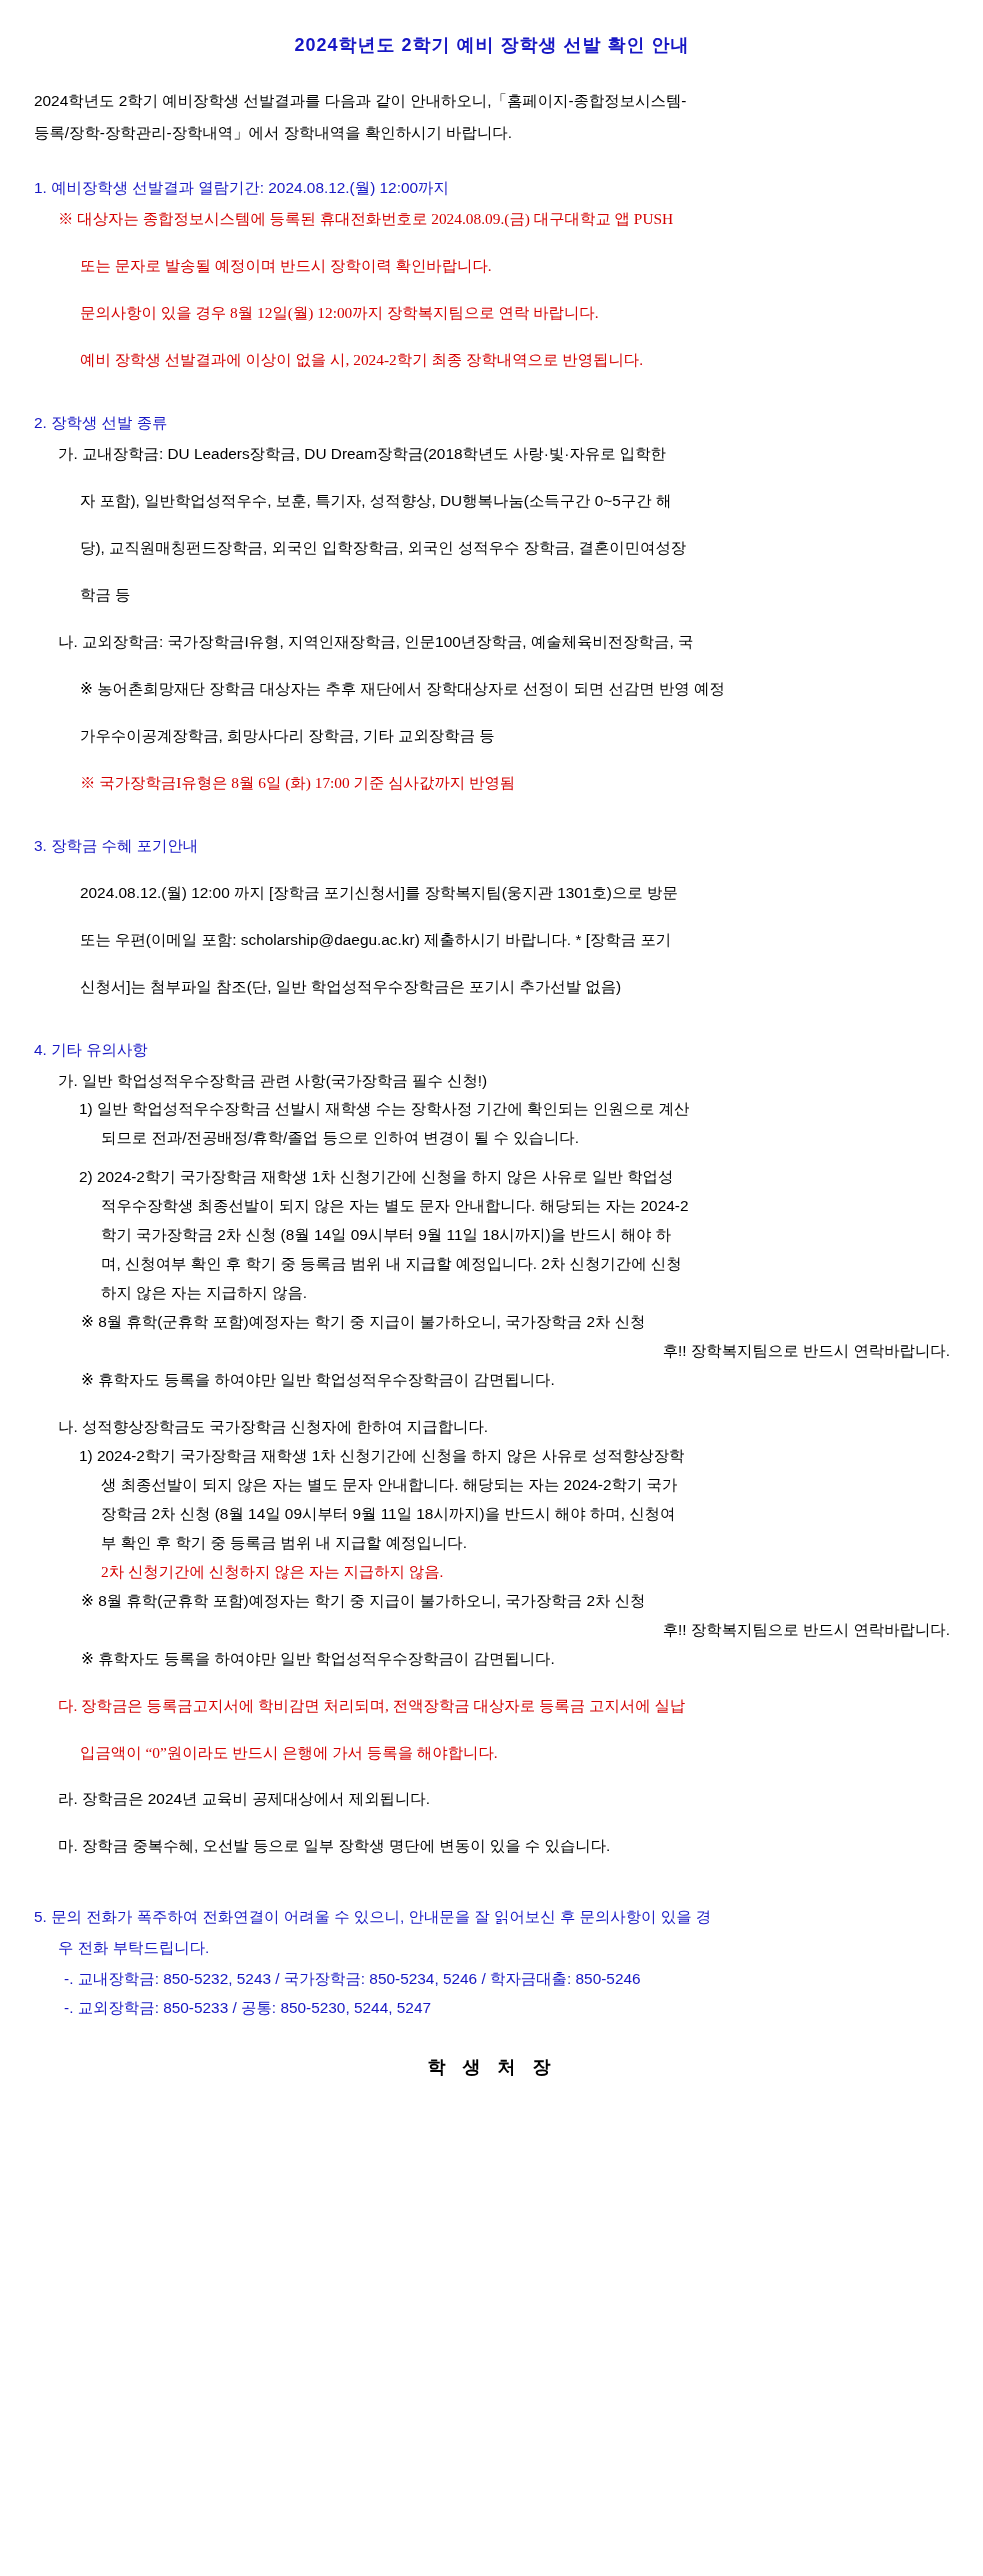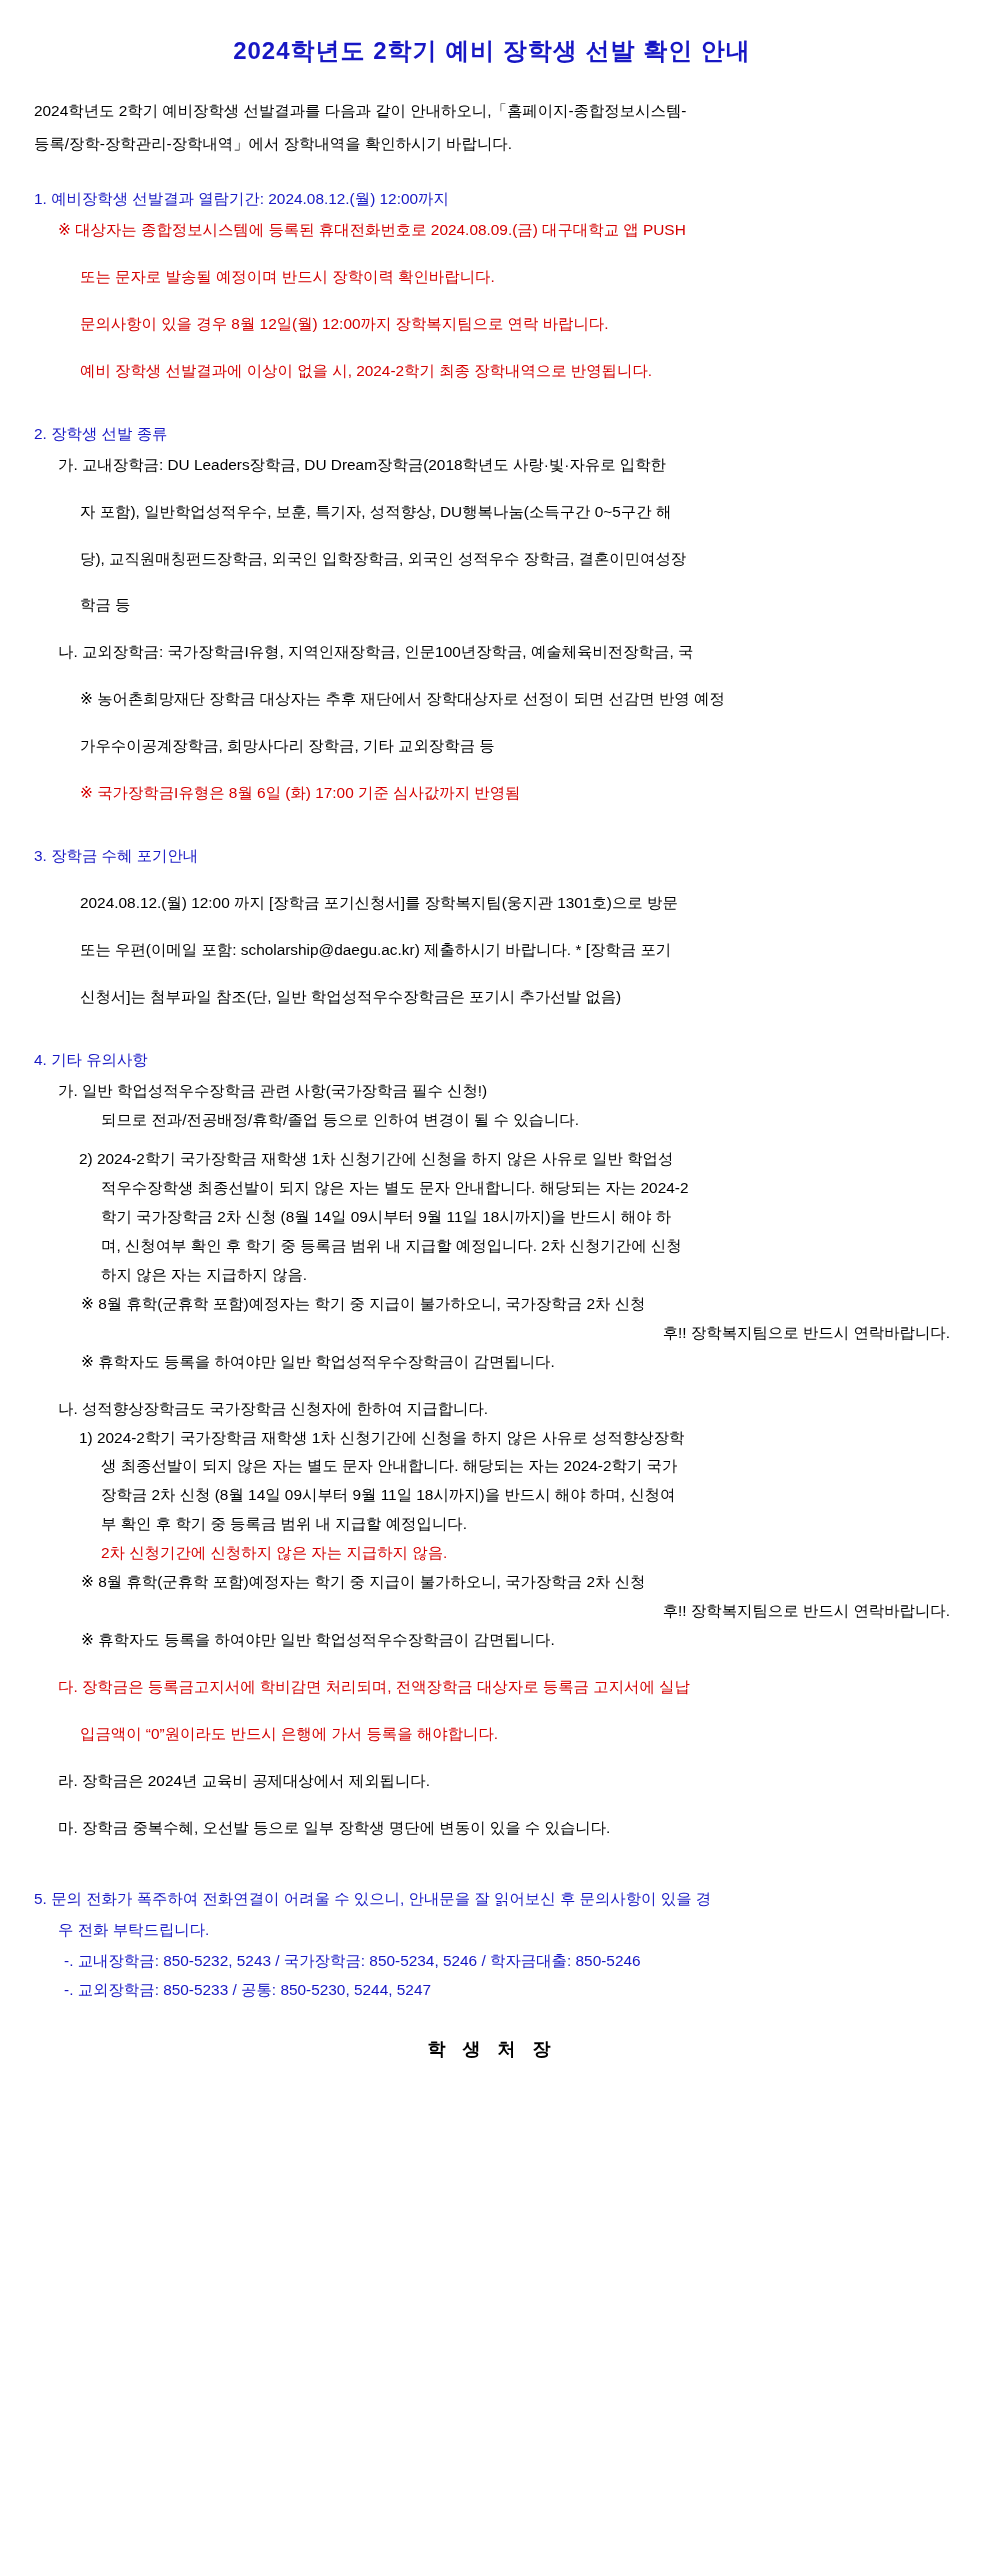--- a/index.html
+++ b/index.html
@@ -18,35 +18,35 @@
     width: 984px;
     min-height: 2576px;
     box-sizing: border-box;
     padding: 26px 34px 30px 34px;
     position: relative;
   }
   .doc-title {
     text-align: center;
     color: #1717c4;
     font-weight: bold;
-    font-size: 24px;
+    font-size: 18px;
     letter-spacing: 1px;
     margin: 4px 0 26px 0;
   }
   .para {
     margin: 0 0 6px 0;
     text-align: justify;
   }
   .blk { margin-bottom: 18px; }
   .sec-head {
     font-weight: normal;
     margin: 0 0 4px 0;
   }
   .c-blue { color: #1717c4; }
-  .c-red  { color: #d40000; }
+  .c-red  { color: #d40000; font-family: Liberation Serif, serif; }
   .indent1 { padding-left: 24px; }
   .indent2 { padding-left: 46px; margin-top: 20px; }
   .indent3 { padding-left: 67px; }
   .indent4 { padding-left: 89px; text-align: right; }
   .hang-ga { padding-left: 46px; text-indent: -22px; }
   .hang-num { padding-left: 69px; text-indent: -24px; }
   .hang-star { padding-left: 46px; text-indent: -22px; }
   .hang-star2 { padding-left: 69px; text-indent: -22px; }
   .hang-dash { padding-left: 46px; text-indent: -16px; }
   .gap-sm { height: 10px; }
@@ -136,20 +136,24 @@
   <div class="blk">
     <p class="sec-head c-blue">
       <span>4.</span>
       <span>기타 유의사항</span>
     </p>
     <div class="sec-body">
       <p class="hang-ga">
         <span>가.</span>
         <span>일반 학업성적우수장학금 관련 사항(국가장학금 필수 신청!)</span>
       </p>
+      <p class="hang-num">
+        <span>1)</span>
+        <span>일반 학업성적우수장학금 선발시 재학생 수는 장학사정 기간에 확인되는 인원으로 계산</span>
+      </p>
       <p class="indent3">되므로 전과/전공배정/휴학/졸업 등으로 인하여 변경이 될 수 있습니다.</p>
 
       <div class="gap-sm"></div>
 
       <p class="hang-num">
         <span>2)</span>
         <span>2024-2학기 국가장학금 재학생 1차 신청기간에 신청을 하지 않은 사유로 일반 학업성</span>
       </p>
       <p class="indent3">적우수장학생 최종선발이 되지 않은 자는 별도 문자 안내합니다. 해당되는 자는 2024-2</p>
       <p class="indent3">학기 국가장학금 2차 신청 (8월 14일 09시부터 9월 11일 18시까지)을 반드시 해야 하</p>

